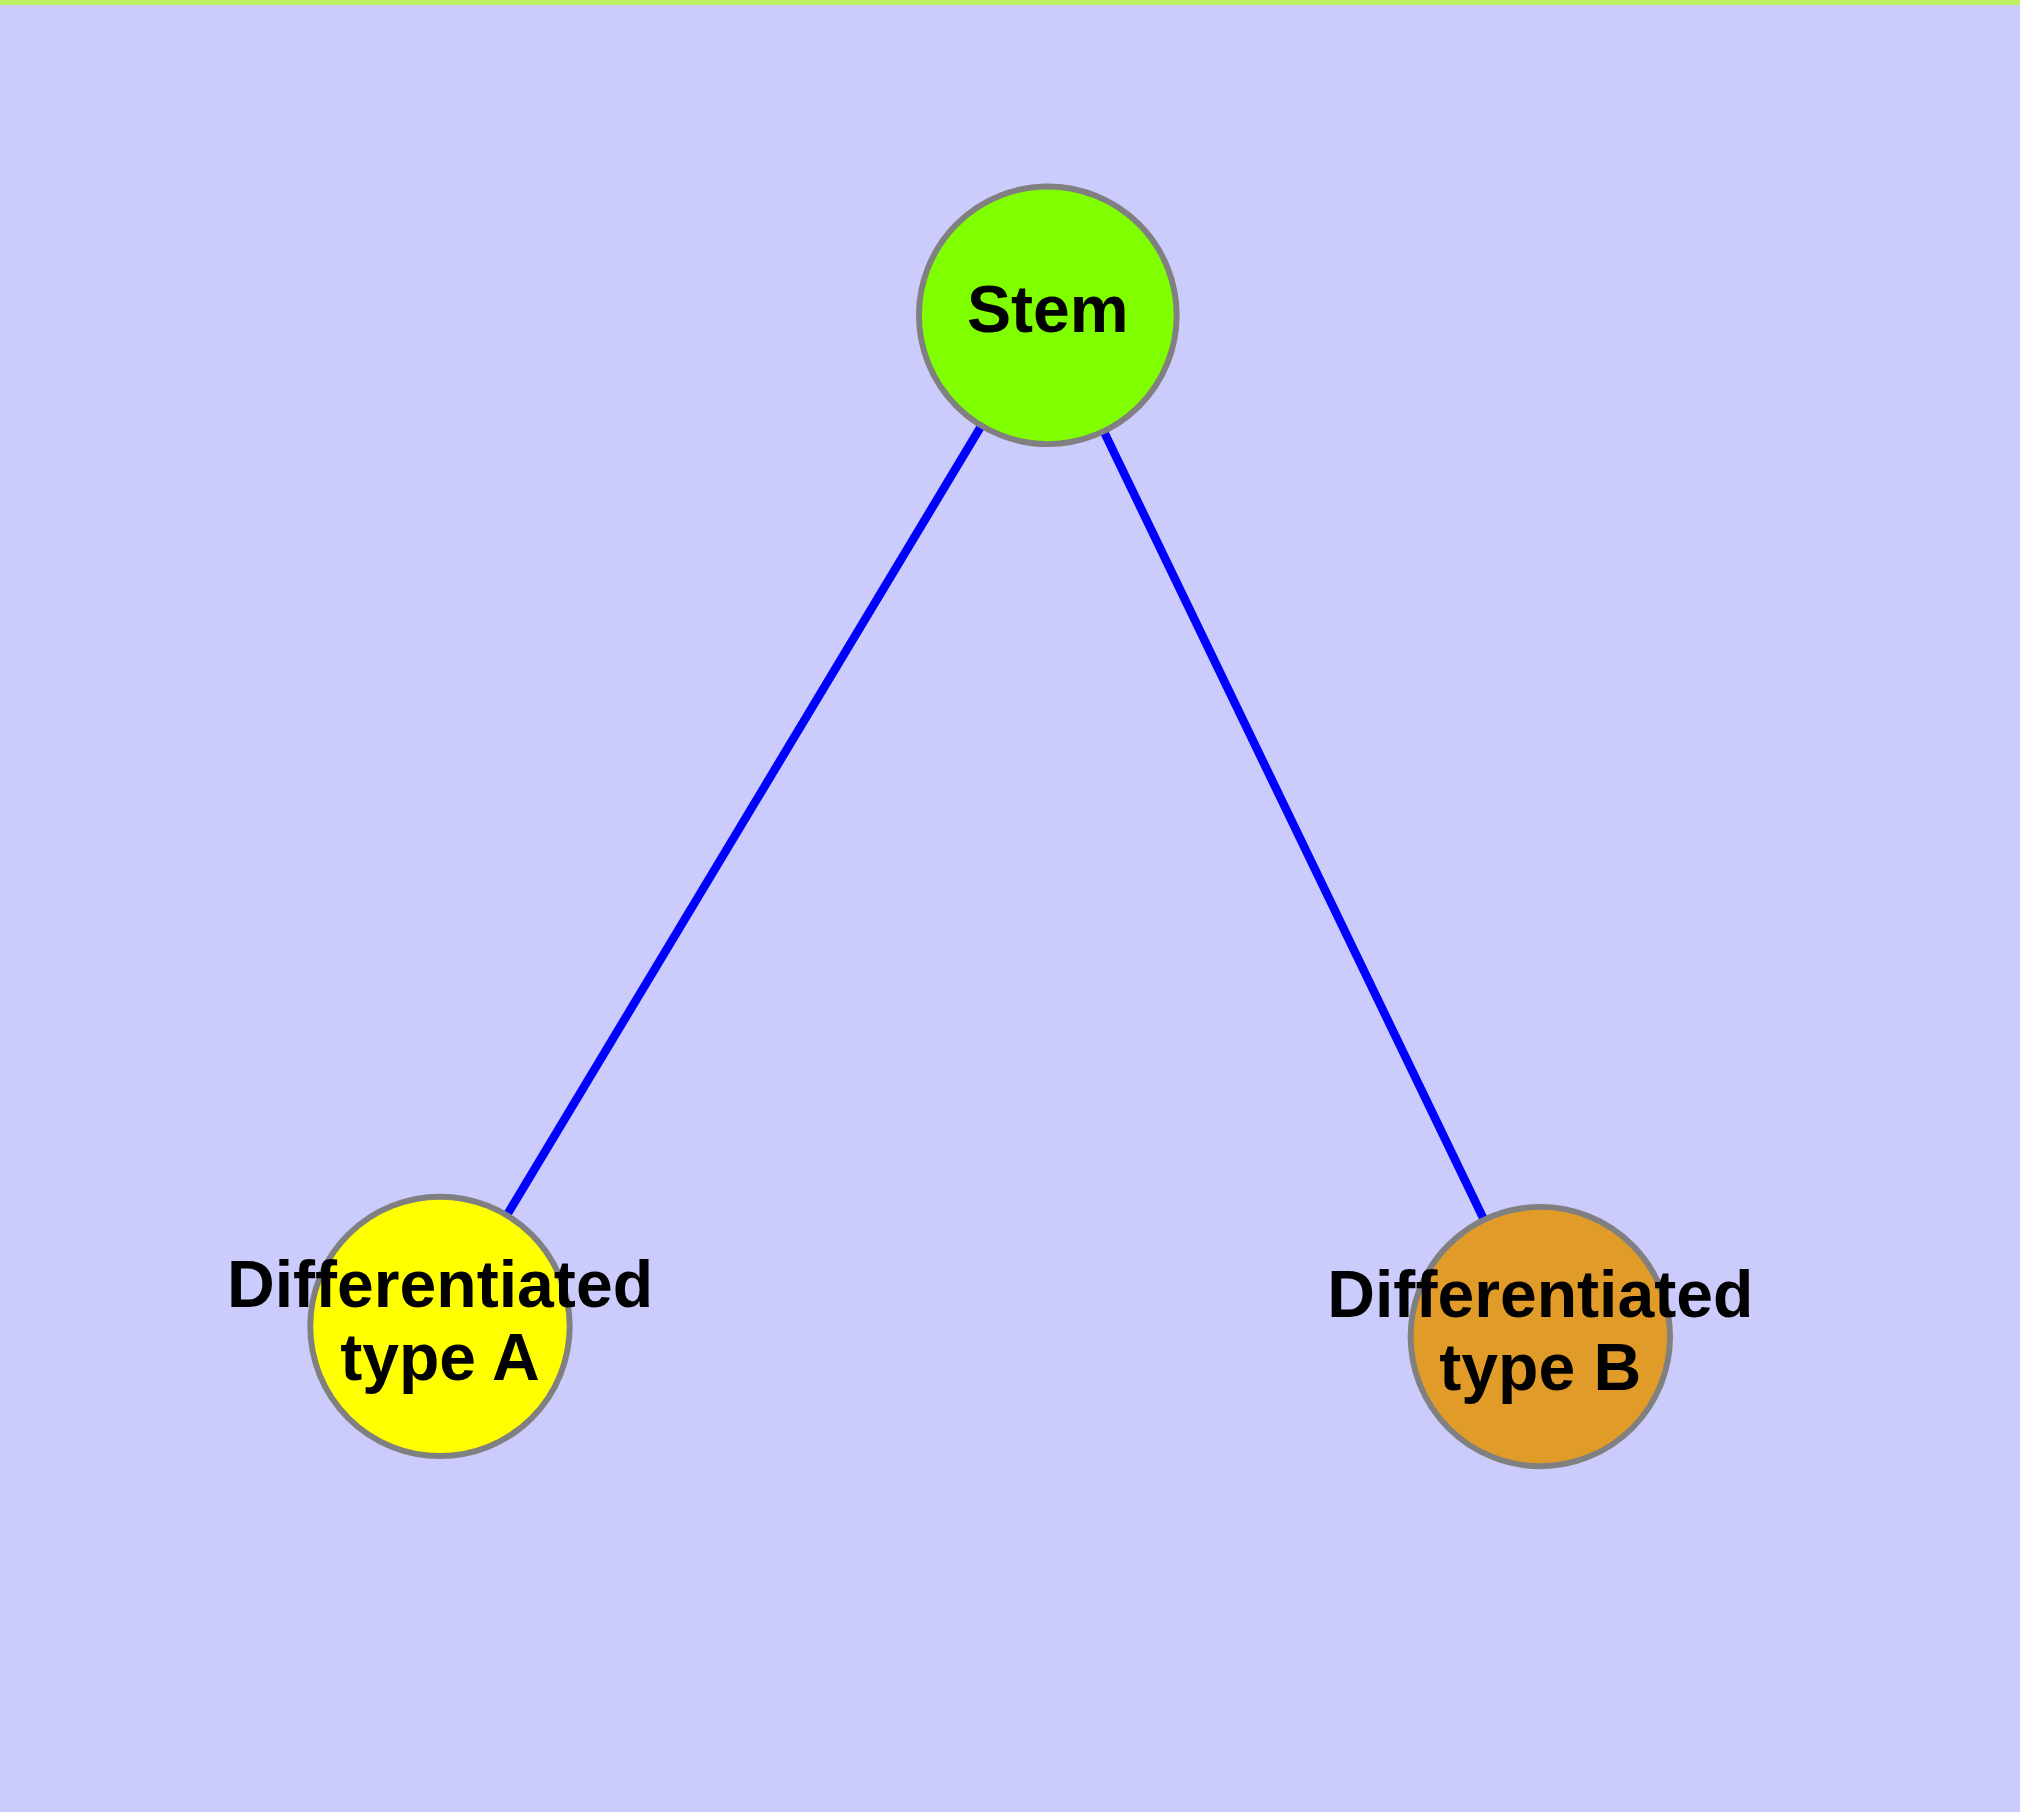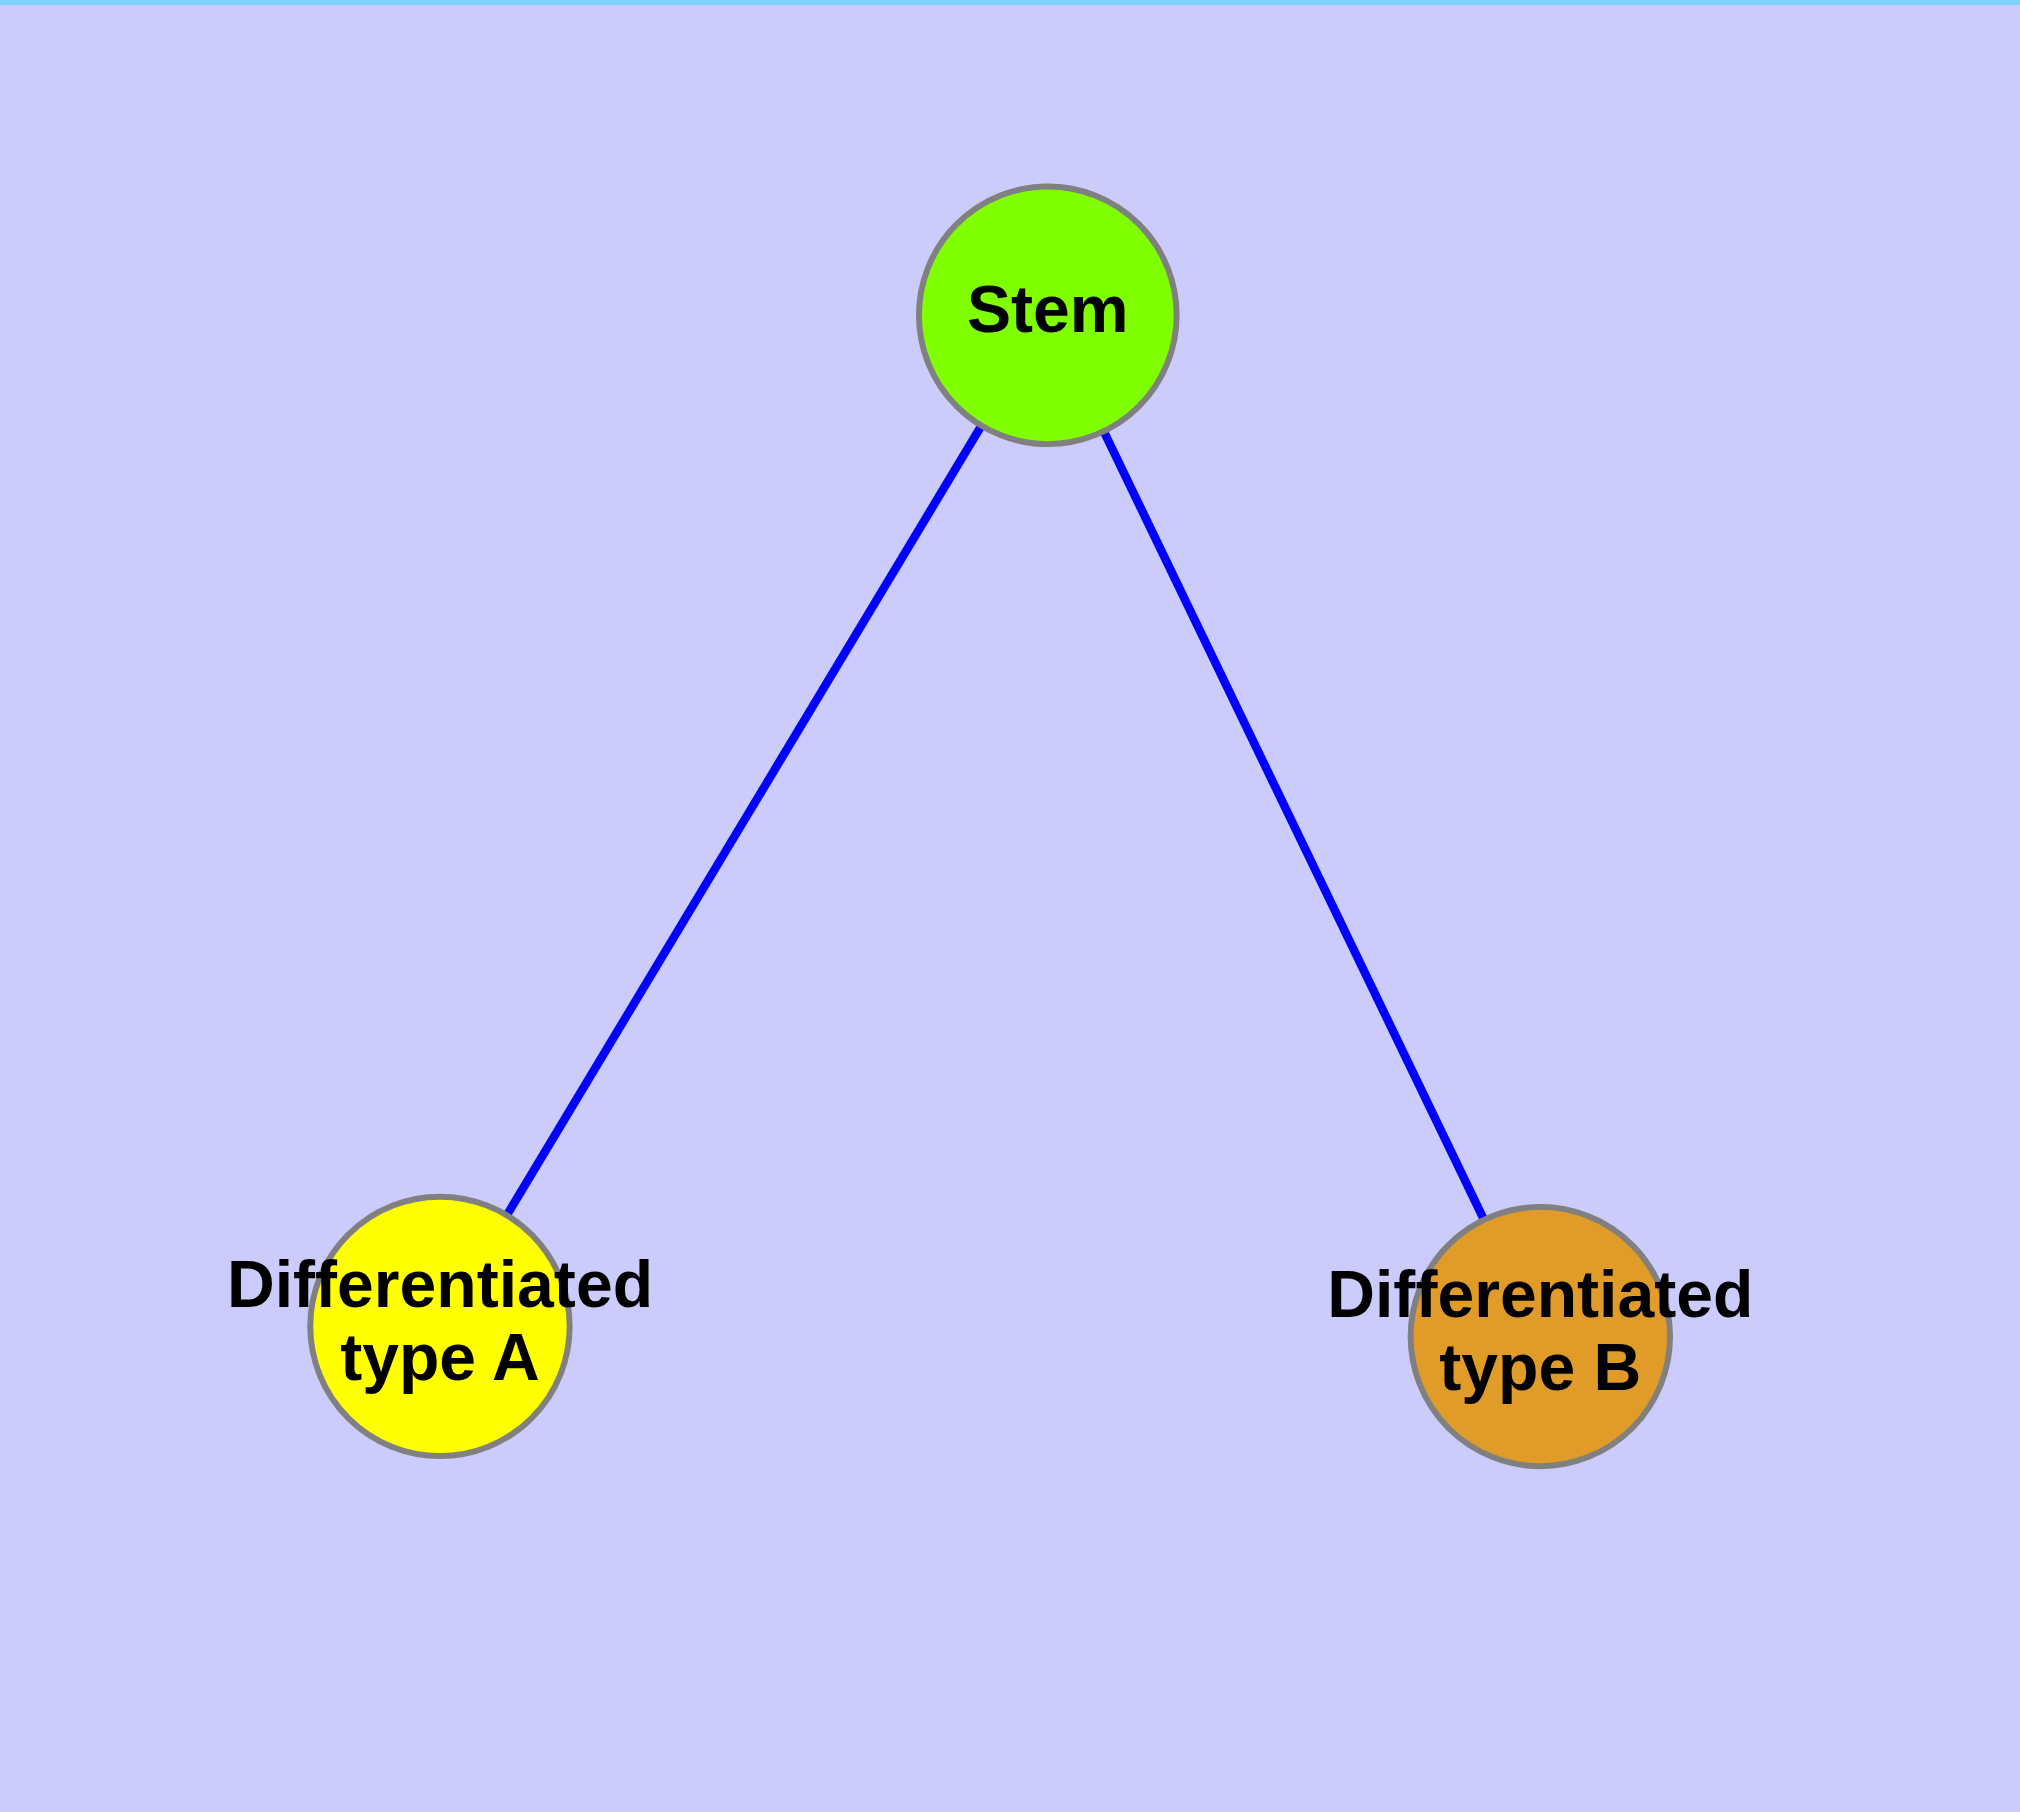--- a/index.html
+++ b/index.html
@@ -32,21 +32,21 @@
     font-family: "Liberation Sans", sans-serif;
     font-weight: bold;
     fill: #000000;
     text-anchor: middle;
     dominant-baseline: middle;
   }
 </style>
 </head>
 <body style="background: rgb(255, 255, 255);">
 
-<div id="canvas" style="background: #7dd3fc;">
+<div id="canvas" style="background: #bef264;">
   <svg id="graph-svg" viewBox="0 0 2384 2138" preserveAspectRatio="none" xmlns="http://www.w3.org/2000/svg">
     <rect id="bg-rect" x="0" y="6" width="2384" height="2132" fill="#ccccfc"></rect>
     <g id="edge-layer">
         <line x1="1236" y1="372" x2="519" y2="1565" stroke="#0000ff" stroke-width="10" stroke-linecap="butt"></line>
         <line x1="1236" y1="372" x2="1817" y2="1577" stroke="#0000ff" stroke-width="10" stroke-linecap="butt"></line>
       </g>
     <g id="node-layer">
         <g>
           <circle cx="1236" cy="372" r="152" fill="#7fff00" stroke="#808080" stroke-width="7"></circle>
           <text class="node-label" x="1236" y="372" font-size="78" fill="#000000"><tspan x="1236" dy="0">Stem</tspan></text>

